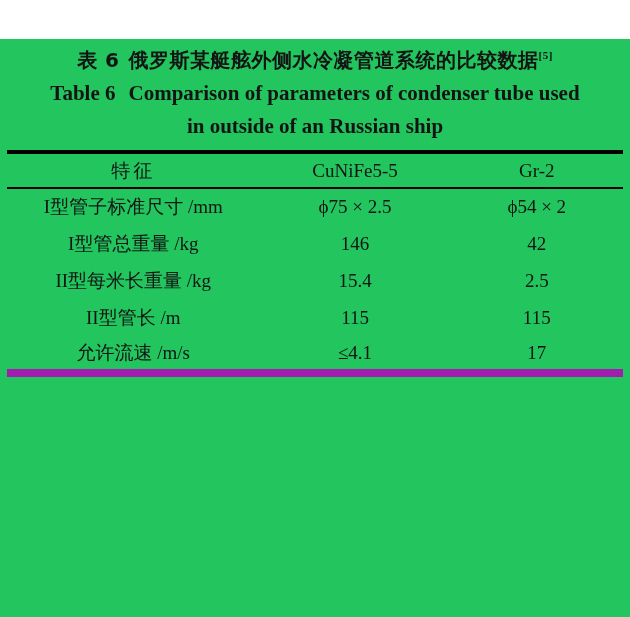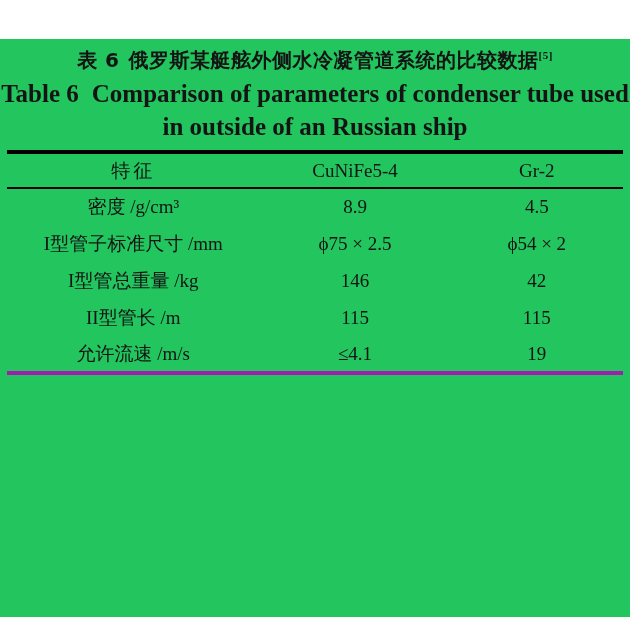--- a/index.html
+++ b/index.html
@@ -30,31 +30,31 @@
   .caption-cn .cap-label { margin-right: 9px; }
   .cite-sup {
     font-size: 11px;
     vertical-align: super;
     line-height: 0;
     font-family: "Liberation Serif", "DejaVu Serif", serif;
   }
   .caption-en, .caption-en2 {
     text-align: center;
     font-weight: bold;
-    font-size: 25px;
+    font-size: 21px;
     line-height: 33px;
     white-space: nowrap;
   }
   .caption-en .cap-label { margin-right: 13px; }
   table.cmp {
     width: 616px;
     margin: 7px auto 0 auto;
     border-collapse: collapse;
     border-top: 4px solid #000;
-    border-bottom: 4px solid #a21caf;
+    border-bottom: 8px solid #a21caf;
   }
   col.c1 { width: 41%; }
   col.c2 { width: 31%; }
   col.c3 { width: 28%; }
   table.cmp thead th {
     font-weight: normal;
     font-size: 19px;
     height: 36px;
     text-align: center;
     vertical-align: middle;
@@ -89,46 +89,46 @@
 
   <table class="cmp">
     <colgroup>
       <col class="c1">
         <col class="c2">
         <col class="c3">
     </colgroup>
     <thead>
       <tr>
         <th class="feature-hd">特征</th>
-        <th>CuNiFe5-4</th>
+        <th>CuNiFe5-5</th>
         <th>Gr-2</th>
       </tr>
     </thead>
     <tbody>
-      <tr>
-        <th>密度 /g/cm³</th>
-        <td>8.9</td>
-        <td>4.5</td>
-      </tr>
       <tr>
         <th>I型管子标准尺寸 /mm</th>
         <td>ϕ75 × 2.5</td>
         <td>ϕ54 × 2</td>
       </tr>
       <tr>
         <th>I型管总重量 /kg</th>
         <td>146</td>
         <td>42</td>
       </tr>
       <tr>
+        <th>II型每米长重量 /kg</th>
+        <td>15.4</td>
+        <td>2.5</td>
+      </tr>
+      <tr>
         <th>II型管长 /m</th>
         <td>115</td>
         <td>115</td>
       </tr>
       <tr>
         <th>允许流速 /m/s</th>
         <td>≤4.1</td>
-        <td>19</td>
+        <td>17</td>
       </tr>
     </tbody>
   </table>
 
 </div>
 
 </body></html>

